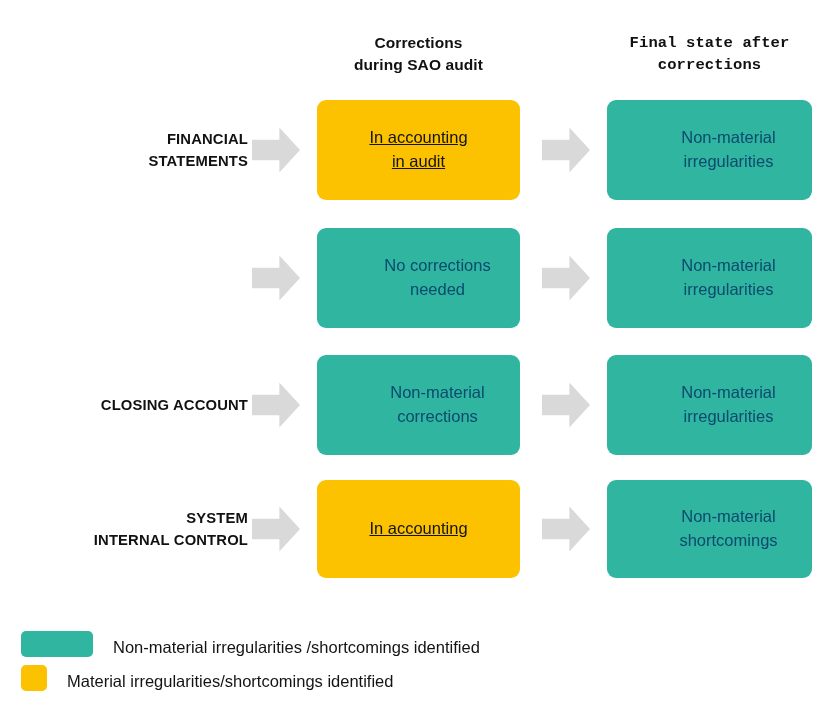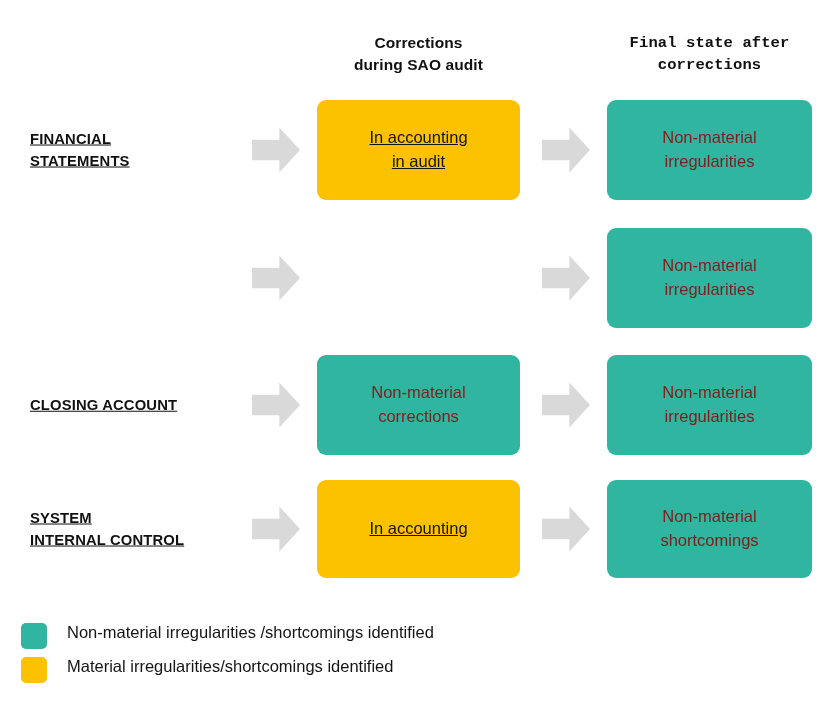--- a/index.html
+++ b/index.html
@@ -45,22 +45,21 @@
     position: absolute;
     left: 30px;
     width: 218px;
     top: 50%;
     transform: translateY(-50%);
     font-weight: bold;
     font-size: 14.8px;
     line-height: 1.52;
     color: #111111;
     letter-spacing: 0.15px;
-    text-align: left;
-    text-decoration: underline;
+    text-align: right;
   }
 
   
   .arrow {
     position: absolute;
     top: 50%;
     transform: translateY(-50%);
     width: 48px;
     height: 47px;
     background: #d9d9d9;
@@ -81,33 +80,33 @@
     justify-content: center;
     text-align: center;
     font-size: 16.5px;
     line-height: 1.43;
     box-sizing: border-box;
     padding: 4px 8px;
   }
   .cell-mid   { left: 317px; width: 203px; }
   .cell-right { left: 607px; width: 205px; }
 
-  .teal   { background: #2FB5A0; color: #7f1d1d; }
+  .teal   { background: #2FB5A0; color: #0c4a6e; padding-left: 46px; }
   .yellow { background: #FCC200; color: #141414; text-decoration: underline; }
 
   
   #legend {
     position: absolute;
     left: 21px;
     top: 623px;
     width: 560px;
   }
   .legend-row {
     display: flex;
-    align-items: flex-start;
+    align-items: flex-end;
     height: 34px;
   }
   .legend-swatch {
     width: 26px;
     height: 26px;
     border-radius: 5px;
     flex: 0 0 26px;
   }
   .legend-label {
     margin-left: 20px;
@@ -145,20 +144,26 @@
   <div class="cell cell-right teal">
     <div>
       <div>Non-material</div>
       <div>irregularities</div>
     </div>
   </div>
 </div>
 
 <div class="row row-2">
   <div class="arrow arrow-1"></div>
+  <div class="cell cell-mid teal">
+    <div>
+      <div>No corrections</div>
+      <div>needed</div>
+    </div>
+  </div>
   <div class="arrow arrow-2"></div>
   <div class="cell cell-right teal">
     <div>
       <div>Non-material</div>
       <div>irregularities</div>
     </div>
   </div>
 </div>
 
 <div class="row row-3">

